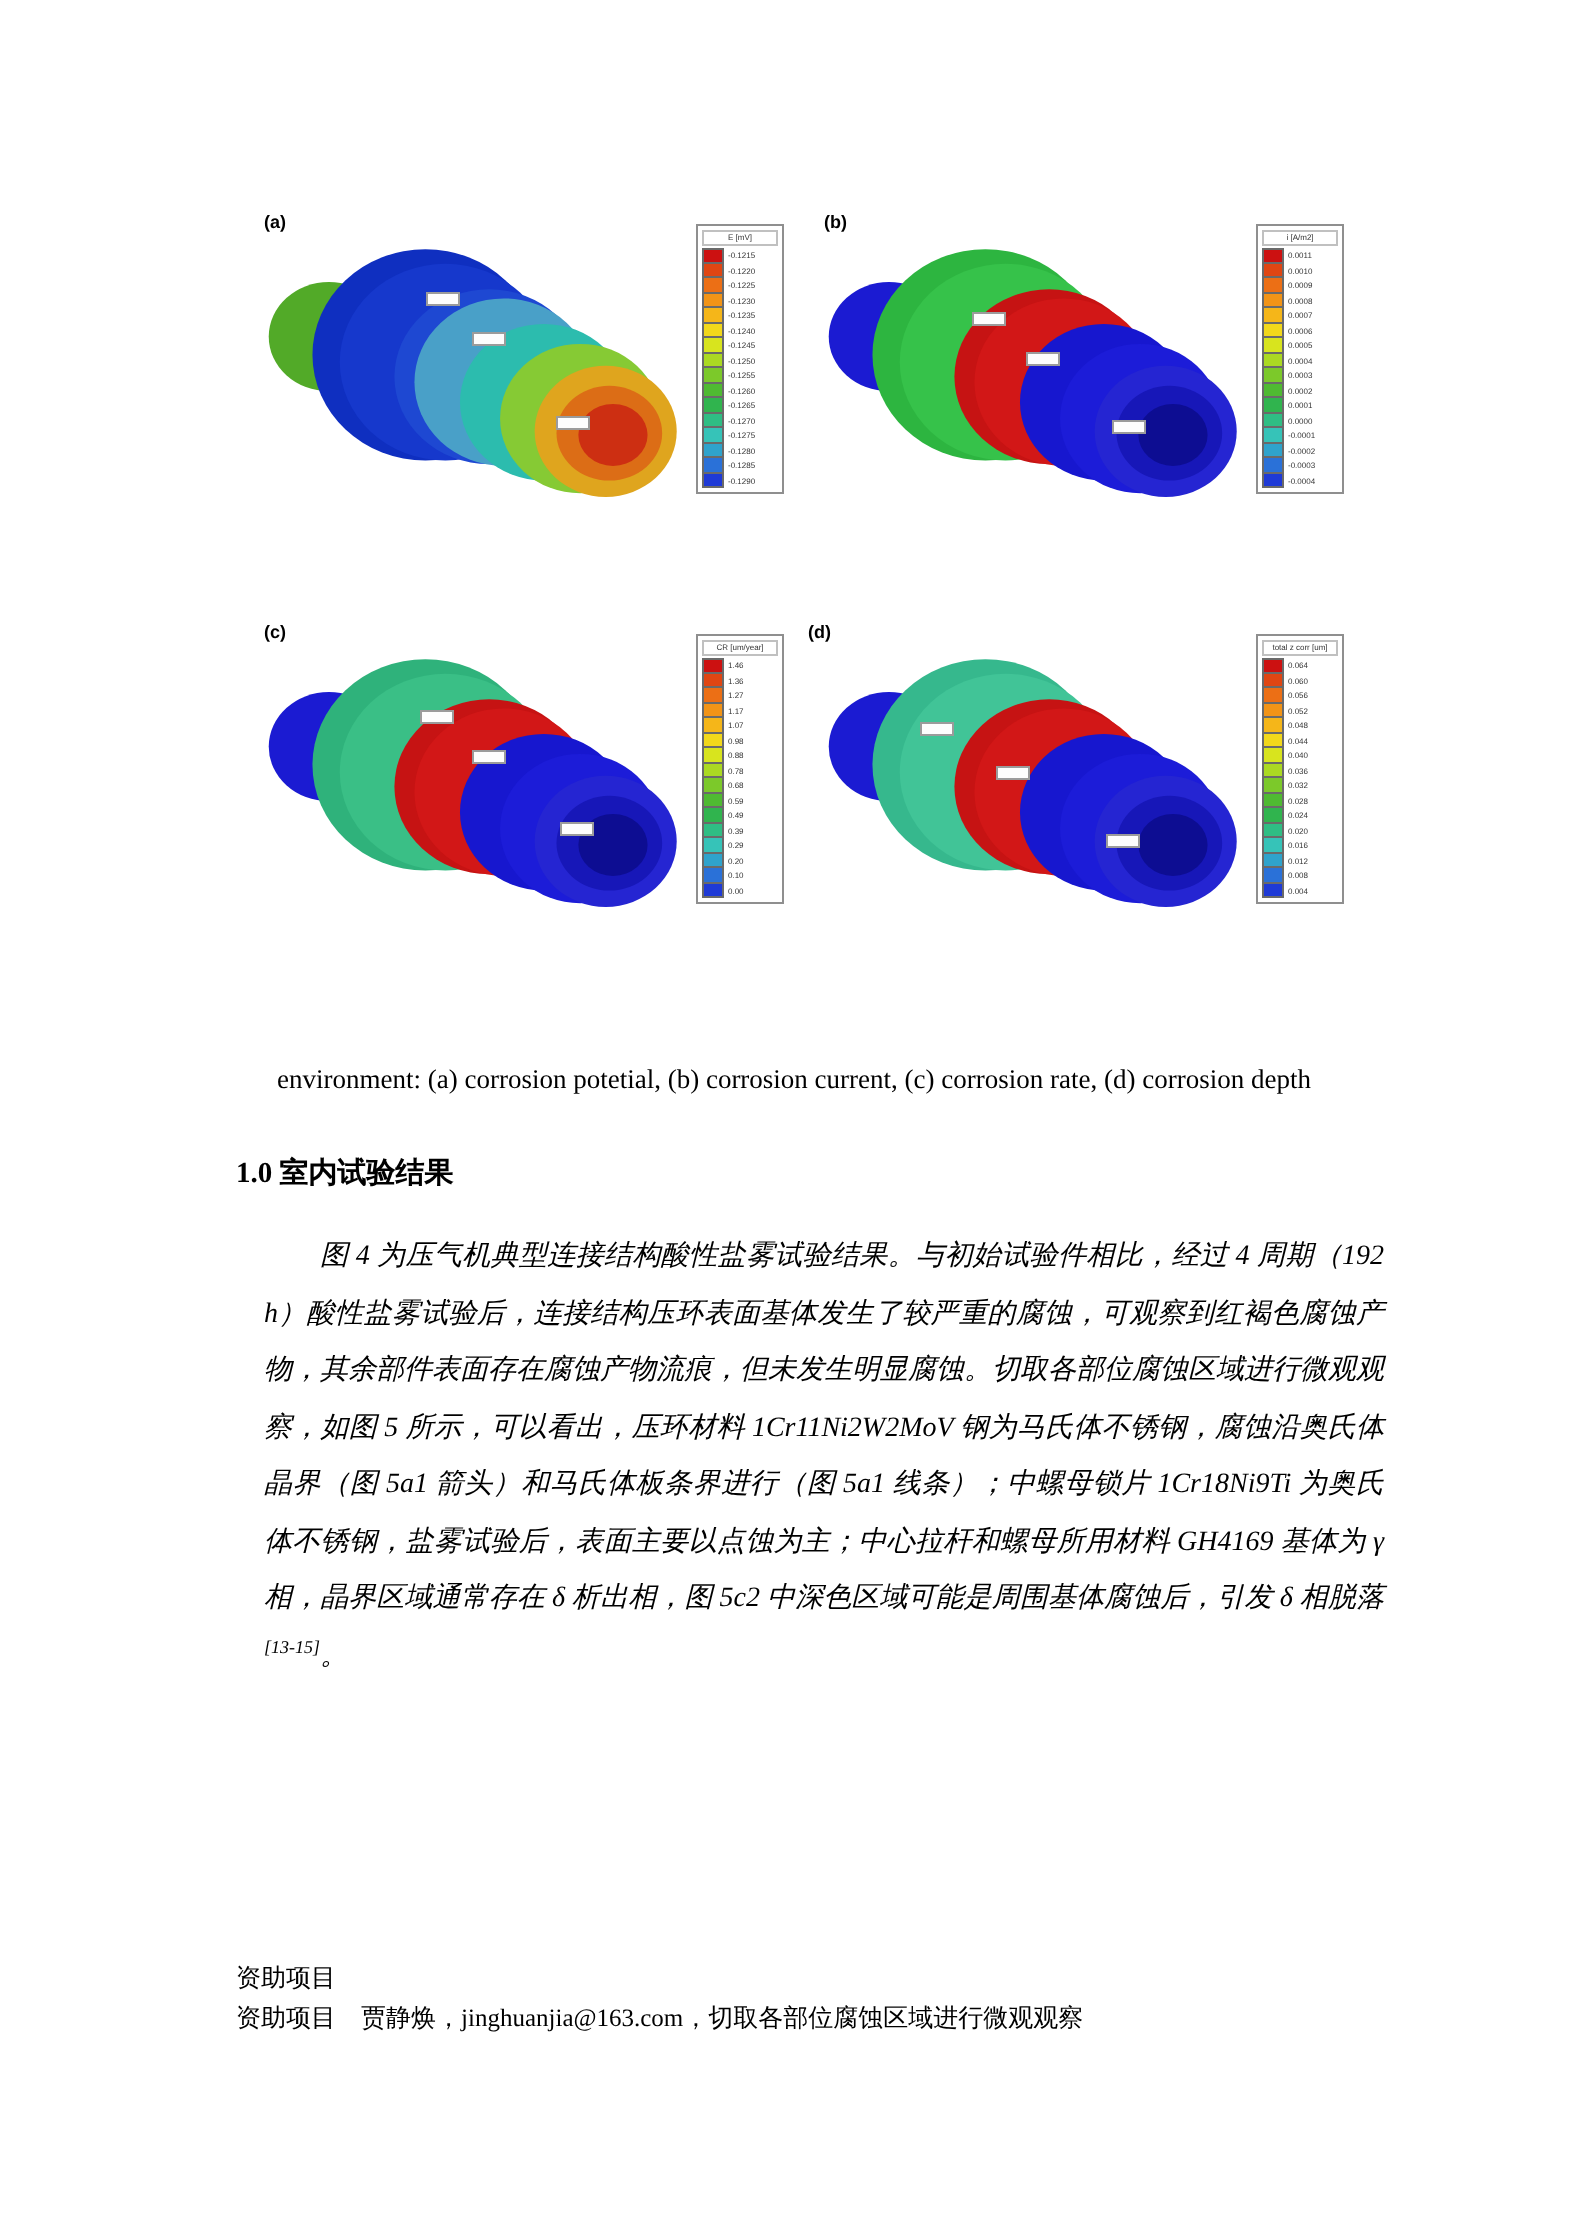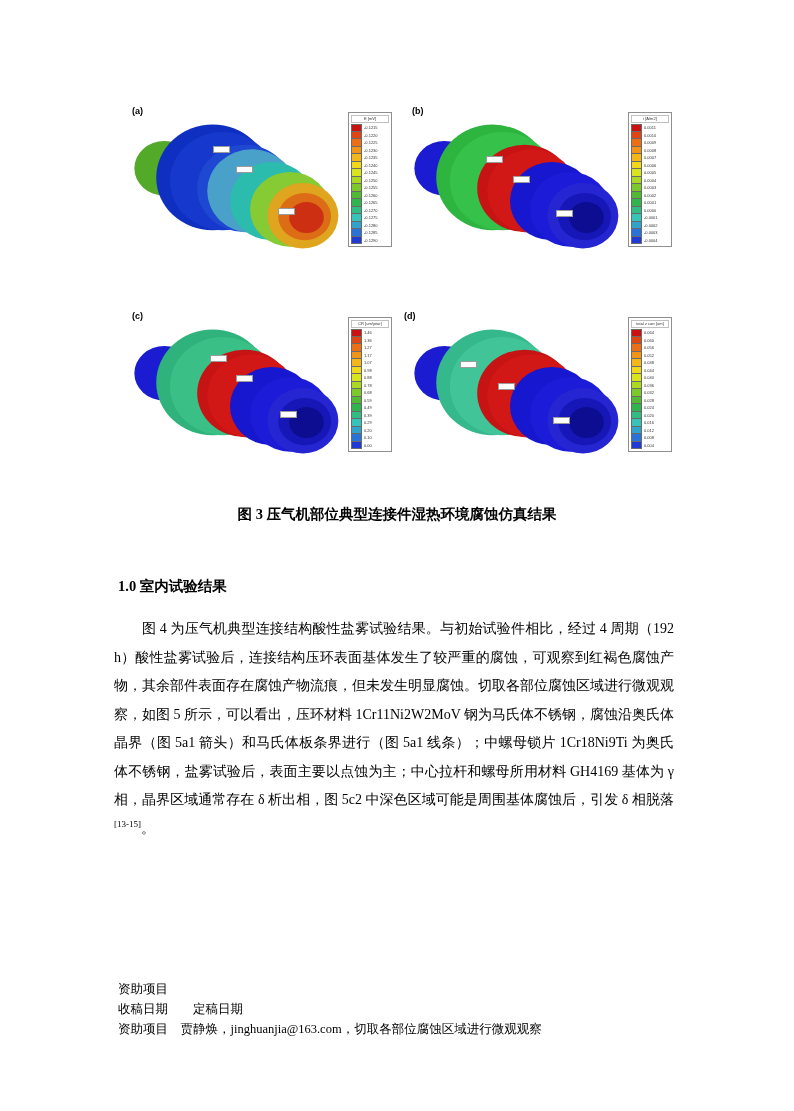--- a/index.html
+++ b/index.html
@@ -22,22 +22,22 @@
   .sw{width:11px;height:7.5px;box-sizing:border-box;border:1px solid #6a6a6a;border-top-width:0;}
   .legend-row:first-child .sw{border-top-width:1px;}
   .lab{font-size:4px;line-height:7.5px;margin-left:2px;color:#333;white-space:nowrap;}
 
   
   .caption-cn{position:absolute;top:505px;left:0;width:100%;text-align:center;
               font-size:14.5px;font-weight:bold;}
   .caption-en{position:absolute;top:528px;left:60px;width:674px;text-align:center;
               font-size:13.5px;line-height:23.5px;}
   .section-heading{position:absolute;top:577px;left:118px;font-size:14.5px;font-weight:bold;}
-  .body-paragraph{position:absolute;top:601px;left:114px;width:560px;font-size:14px;
-                  line-height:28.5px;text-align:justify;text-indent:2em;}
+  .body-paragraph{position:absolute;top:601px;left:132px;width:560px;font-size:14px;
+                  line-height:28.5px;text-align:justify;text-indent:2em;font-style:italic;}
   .body-paragraph sup{font-size:9px;line-height:0;}
 
   
   .footer{position:absolute;top:979px;left:118px;font-size:12.5px;line-height:20px;}
   .footer div{white-space:pre;}
   .email{}
 </style>
 </head>
 <body>
 
@@ -391,27 +391,26 @@
             </div>
             <div class="legend-row">
               <span class="sw" style="background: rgb(31, 58, 214);"></span>
               <span class="lab">0.004</span>
             </div>
           </div>
       </div>
     </figure>
   </div>
 
-  <div class="caption-cn">图 3 压气机部位典型连接件湿热环境腐蚀仿真结果</div>
   <div class="caption-en">
+    <div>environment: (a) corrosion potetial, (b) corrosion current, (c) corrosion rate, (d) corrosion depth</div>
   </div>
 
   <div class="section-heading">1.0 室内试验结果</div>
 
   <p class="body-paragraph"><span>图 4 为压气机典型连接结构酸性盐雾试验结果。与初始试验件相比，经过 4 周期（192 h）酸性盐雾试验后，连接结构压环表面基体发生了较严重的腐蚀，可观察到红褐色腐蚀产物，其余部件表面存在腐蚀产物流痕，但未发生明显腐蚀。切取各部位腐蚀区域进行微观观察，如图 5 所示，可以看出，压环材料 1Cr11Ni2W2MoV 钢为马氏体不锈钢，腐蚀沿奥氏体晶界（图 5a1 箭头）和马氏体板条界进行（图 5a1 线条）；中螺母锁片 1Cr18Ni9Ti 为奥氏体不锈钢，盐雾试验后，表面主要以点蚀为主；中心拉杆和螺母所用材料 GH4169 基体为 γ 相，晶界区域通常存在 δ 析出相，图 5c2 中深色区域可能是周围基体腐蚀后，引发 δ 相脱落</span><sup>[13-15]</sup><span>。</span></p>
 
   <div class="footer">
     <div>资助项目</div>
-    <div>收稿日期　　定稿日期</div>
     <div><span>资助项目　贾静焕，</span><span class="email">jinghuanjia@163.com</span><span>，切取各部位腐蚀区域进行微观观察</span></div>
   </div>
 
 </div>
 
 </body></html>

